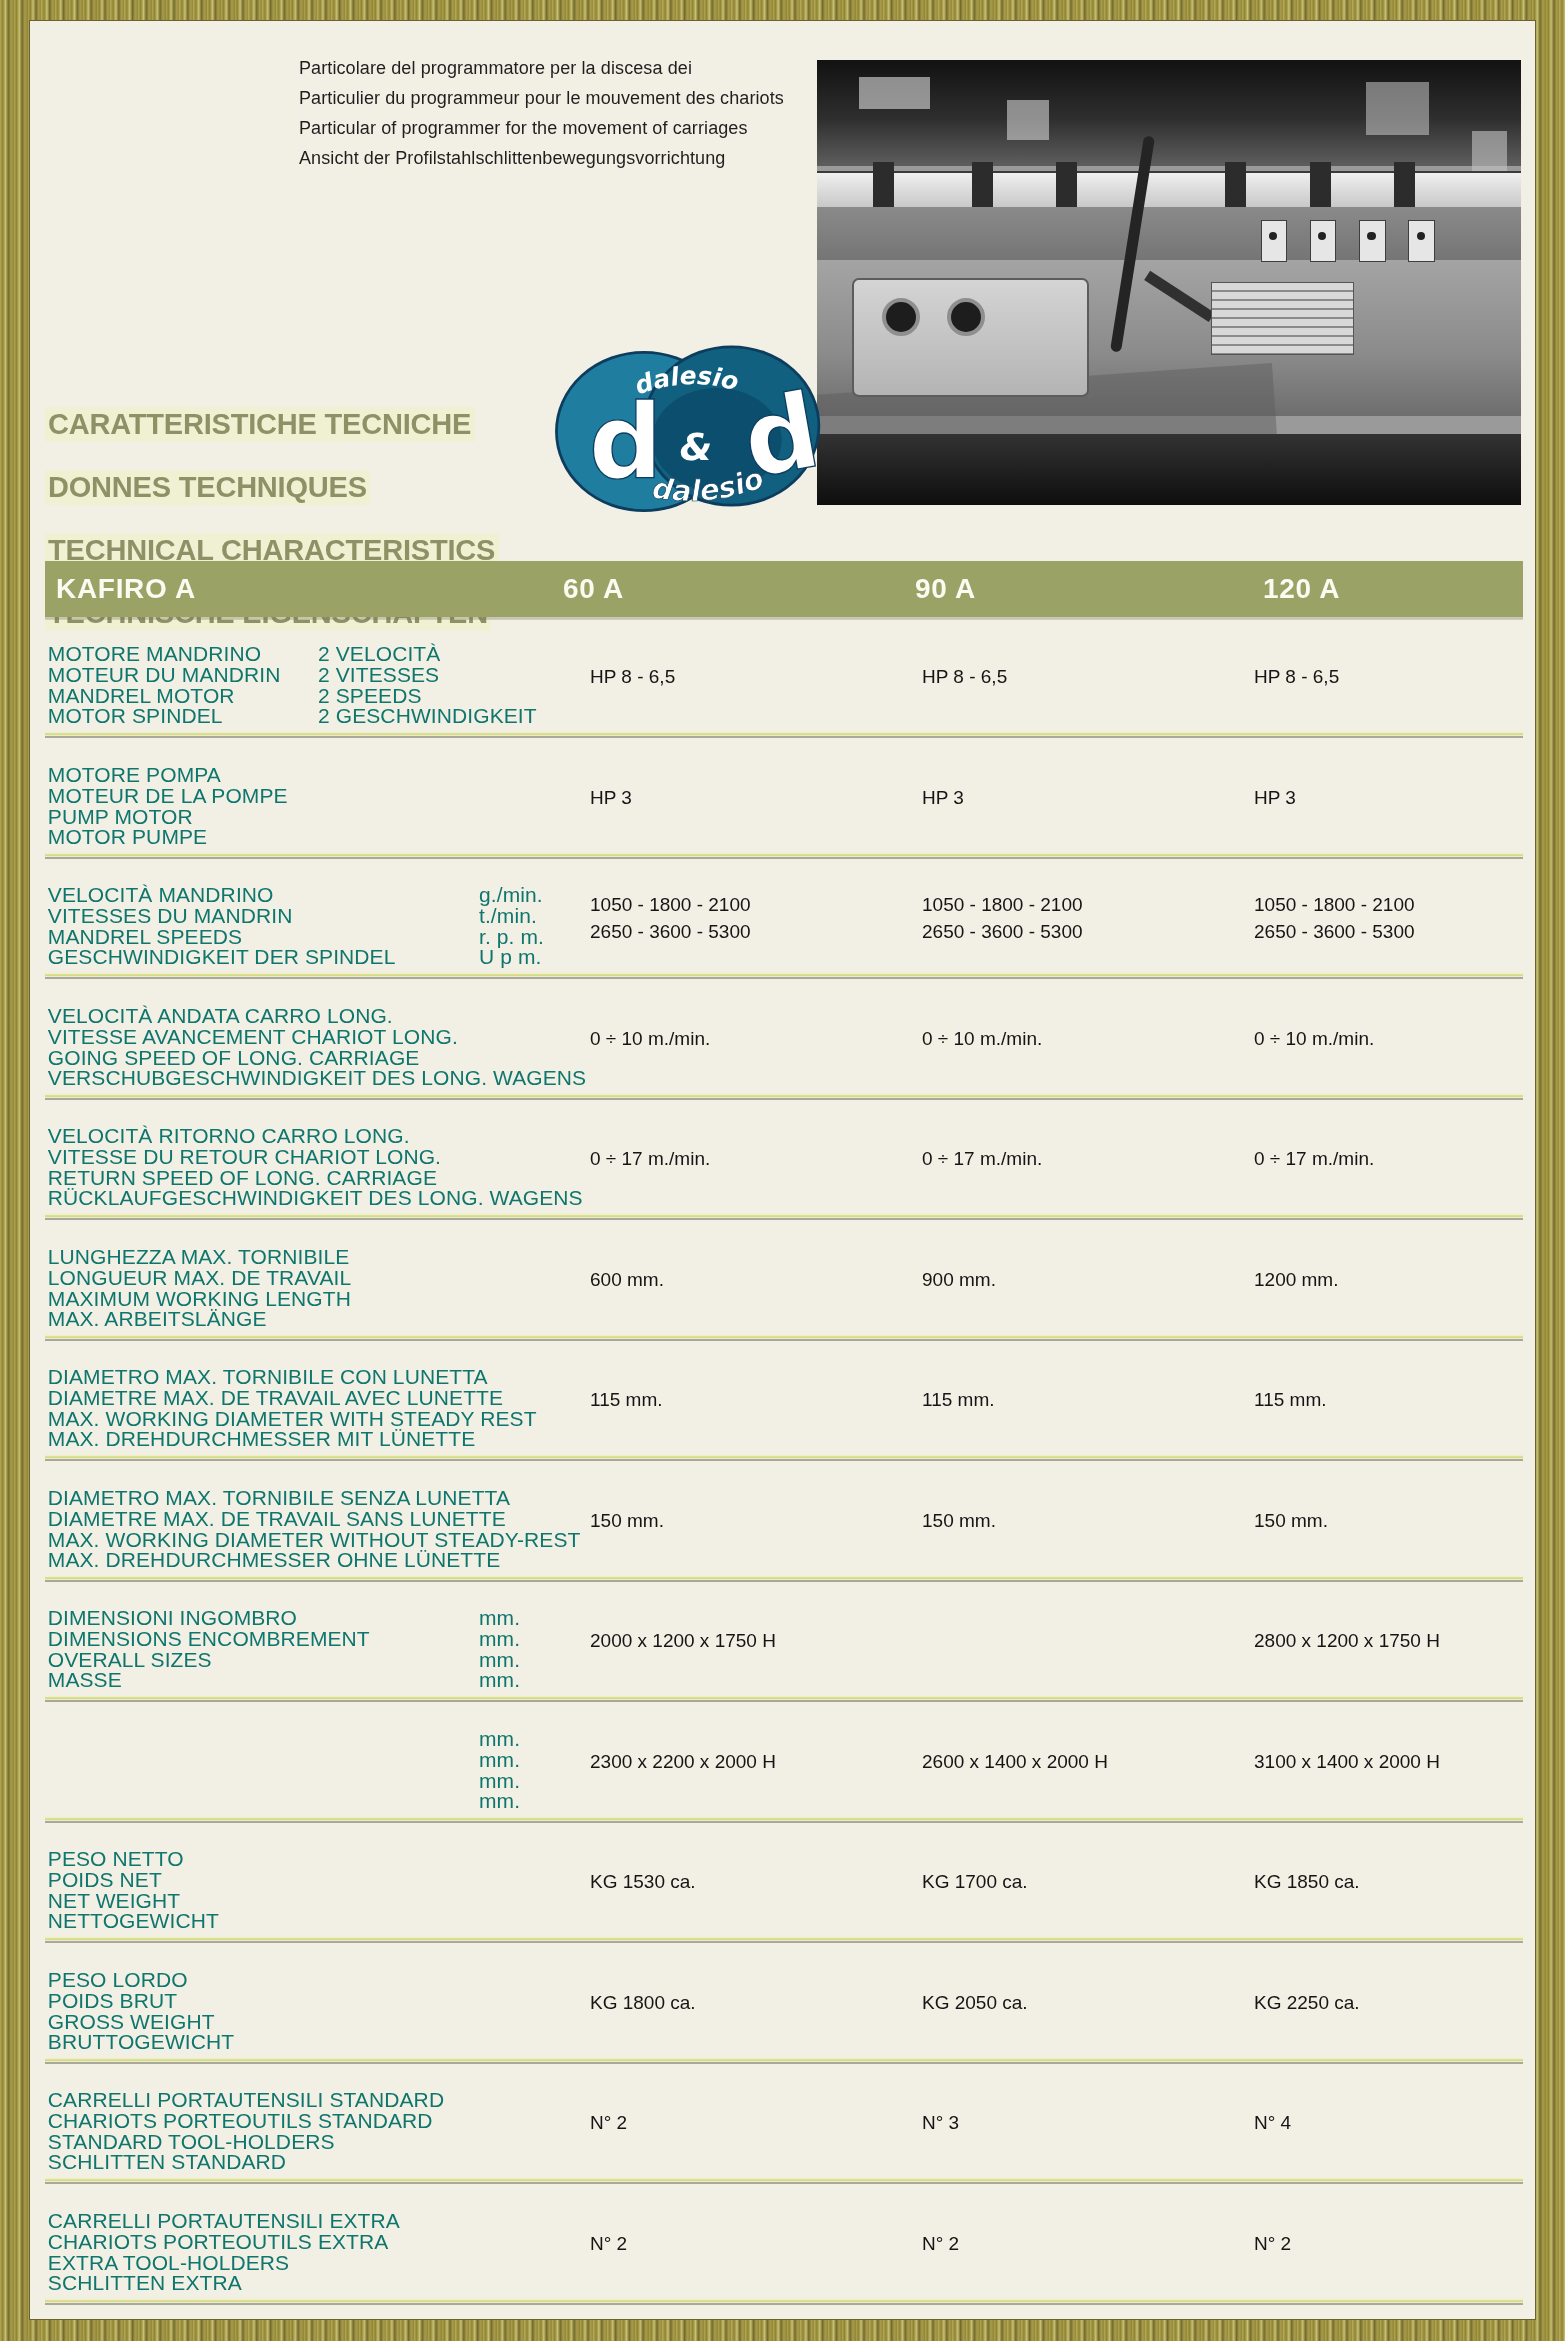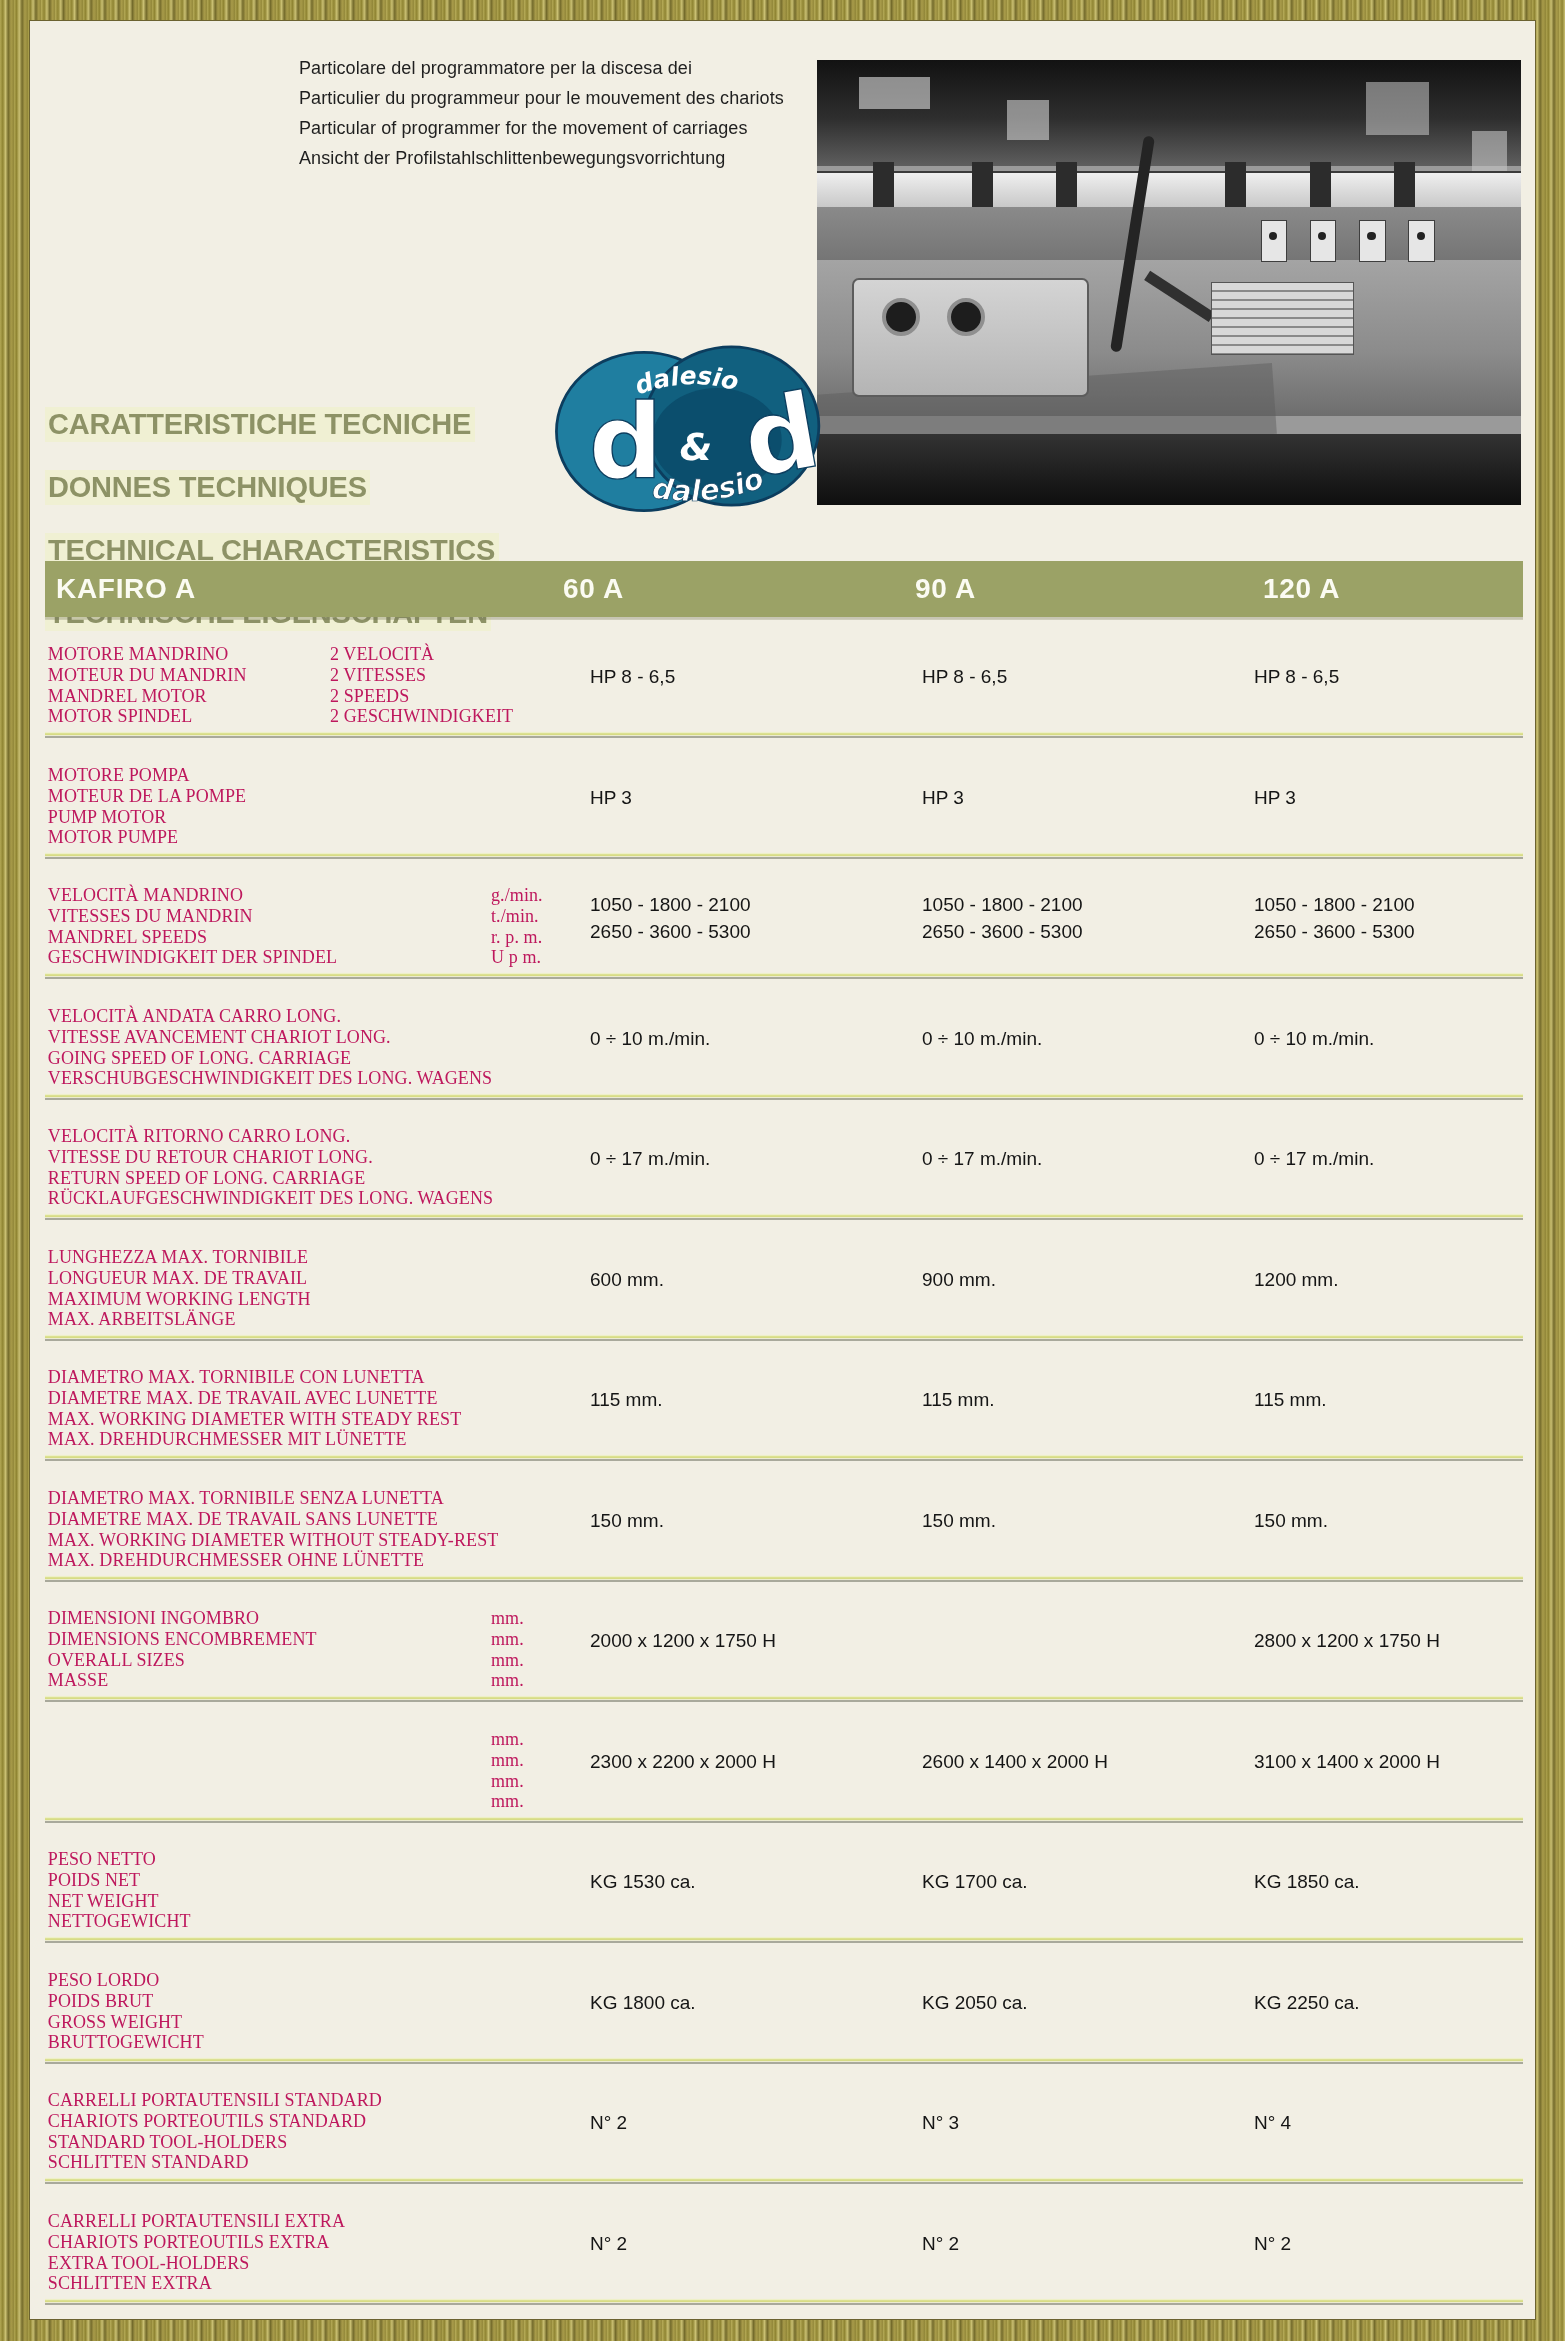--- a/index.html
+++ b/index.html
@@ -50,23 +50,23 @@
             font-weight:bold;color:#8d9266;letter-spacing:-0.2px;}
   .headings span{display:inline-block;background:rgba(238,241,196,.55);padding:0 3.4px;margin-left:-3.4px;margin-top:28px;}
 
   
   .bar{position:absolute;left:15px;top:540px;width:1478px;height:56px;background:#9ba266;
        box-shadow:0 2.8px 0 rgba(120,120,88,.35);color:#fbfbf2;font-weight:bold;font-size:28px;}
   .bar span{position:absolute;top:50%;transform:translateY(-50%);letter-spacing:0.7px;white-space:nowrap;}
   .bar .c0{left:11px;}.bar .c1{left:518px;}.bar .c2{left:870px;}.bar .c3{left:1218px;}
 
   .row{position:absolute;left:15px;width:1478px;height:121px;}
-  .labels{position:absolute;left:2.8px;top:27.5px;font-size:18px;line-height:20.7px;color:#be185d;
-          letter-spacing:0.1px;white-space:nowrap;font-family:Liberation Serif, serif;}
-  .labels.sub{left:auto;margin-left:12px;}
+  .labels{position:absolute;left:2.8px;top:27.5px;font-size:21px;line-height:20.7px;color:#0f766e;
+          letter-spacing:0.1px;white-space:nowrap;}
+  .labels.sub{left:auto;}
   .val{position:absolute;top:0;height:100%;display:flex;flex-direction:column;justify-content:center;
        font-size:19px;line-height:27.5px;color:#151515;white-space:nowrap;}
   .sep{position:absolute;left:0;right:0;bottom:0;height:1.4px;background:#a9a99b;
        box-shadow:0 -2.8px 0 #d7dc84, 0 -4.1px 0 #eef0c8;}
 </style>
 </head>
 <body>
 
 <div class="sheet">
   <div class="page">

